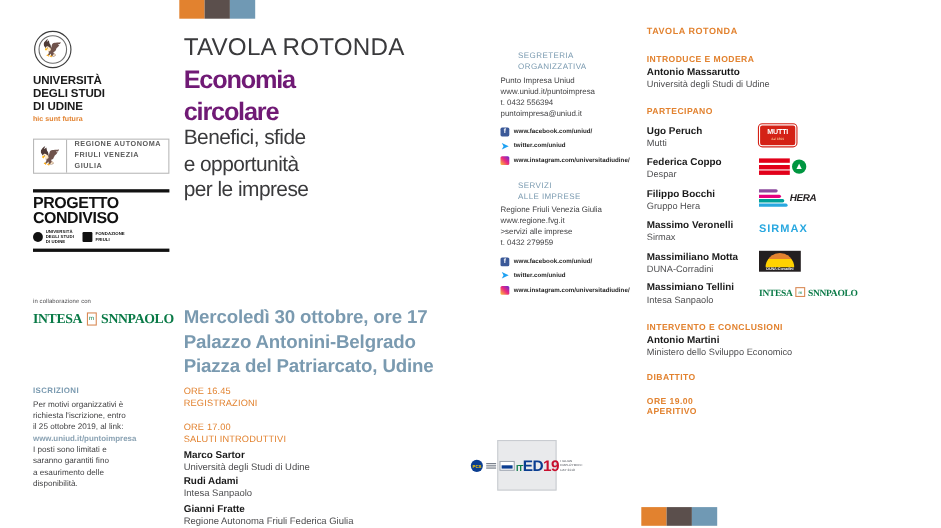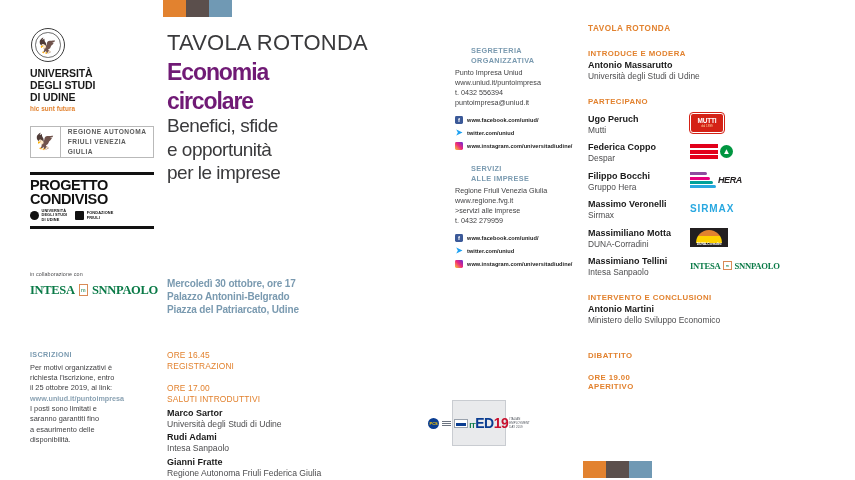--- a/index.html
+++ b/index.html
@@ -72,33 +72,33 @@
   #iscrizioni .isc-body { font-size: 7.4px; line-height: 1.4; color: #3f3f41; margin-top: 3px; }
   #iscrizioni .isc-link { font-size: 7.2px; font-weight: 700; color: #8aa2b3; }
 
   
   #center-col { position: absolute; left: 167px; top: 32px; width: 265px; }
   .tavola-kicker { font-size: 22px; font-weight: 400; letter-spacing: .2px; color: #3a3a3c; line-height: 1; }
   .main-title { font-size: 23px; font-weight: 700; line-height: .96; letter-spacing: -1.1px; color: #701a75; margin-top: 7px; }
   .sub-title { font-size: 19px; font-weight: 400; line-height: 1.02; letter-spacing: -.5px; color: #3a3a3c; margin-top: 4px; }
 
   #venue { position: absolute; left: 167px; top: 278px; width: 265px;
-           font-size: 10px; font-weight: 700; line-height: 1.28; color: #7a9ab0; letter-spacing: -.15px; }
+           font-size: 17px; font-weight: 700; line-height: 1.28; color: #7a9ab0; letter-spacing: -.15px; }
 
   #program { position: absolute; left: 167px; top: 350px; width: 265px; }
   .slot { margin-bottom: 11px; }
   .slot-time { font-size: 8.4px; font-weight: 400; color: #e2822f; letter-spacing: .15px; line-height: 1.3; }
   .speaker { margin-top: 3px; }
   .speaker .sp-name { font-size: 9px; font-weight: 700; color: #1a1a1a; line-height: 1.22; }
   .speaker .sp-org  { font-size: 8.6px; font-weight: 400; color: #4d4d4f; line-height: 1.22; }
 
   
   #info-col { position: absolute; left: 455px; top: 46px; width: 125px; }
   .info-block { margin-bottom: 9px; }
-  .info-head { color: #7a9ab0; font-size: 7.3px; font-weight: 700; letter-spacing: .35px; line-height: 1.35; text-transform: uppercase; padding-left: 16px; }
+  .info-head { color: #7a9ab0; font-size: 7.3px; font-weight: 400; letter-spacing: .35px; line-height: 1.35; text-transform: uppercase; padding-left: 16px; }
   .info-lines { font-size: 7.2px; line-height: 1.38; color: #3f3f41; margin-top: 2.5px; }
   .socials { margin-top: 8px; }
   .social-row { display: flex; align-items: center; gap: 4px; margin-bottom: 5px; }
   .social-row .stxt { font-size: 5.6px; font-weight: 700; color: #1a1a1a; letter-spacing: .05px; }
   .sicon { width: 8px; height: 8px; border-radius: 1.4px; flex: 0 0 auto;
            display: flex; align-items: center; justify-content: center;
            font-size: 6px; color: #fff; font-weight: 700; line-height: 1; }
   .sicon.fb { background: #3b5998; }
   .sicon.tw { background: transparent; color: #1da1f2; font-size: 8px; }
   .sicon.ig { background: linear-gradient(45deg,#f9ce34,#ee2a7b,#6228d7); }
@@ -443,21 +443,21 @@
 
       </div>
     </div>
 
     <div class="rt-block">
       <div class="rt-head">INTERVENTO E CONCLUSIONI</div>
       <div class="rt-name">Antonio Martini</div>
       <div class="rt-org">Ministero dello Sviluppo Economico</div>
     </div>
 
-    <div class="rt-block" style="margin-top:26px">
+    <div class="rt-block" style="margin-top:13px">
       <div class="rt-head">DIBATTITO</div>
     </div>
 
     <div class="rt-block" style="margin-top:13px">
       <div class="rt-head">ORE 19.00</div>
       <div class="rt-head">APERITIVO</div>
     </div>
   </div>
 
   <div class="barset" id="bottom-bars">

